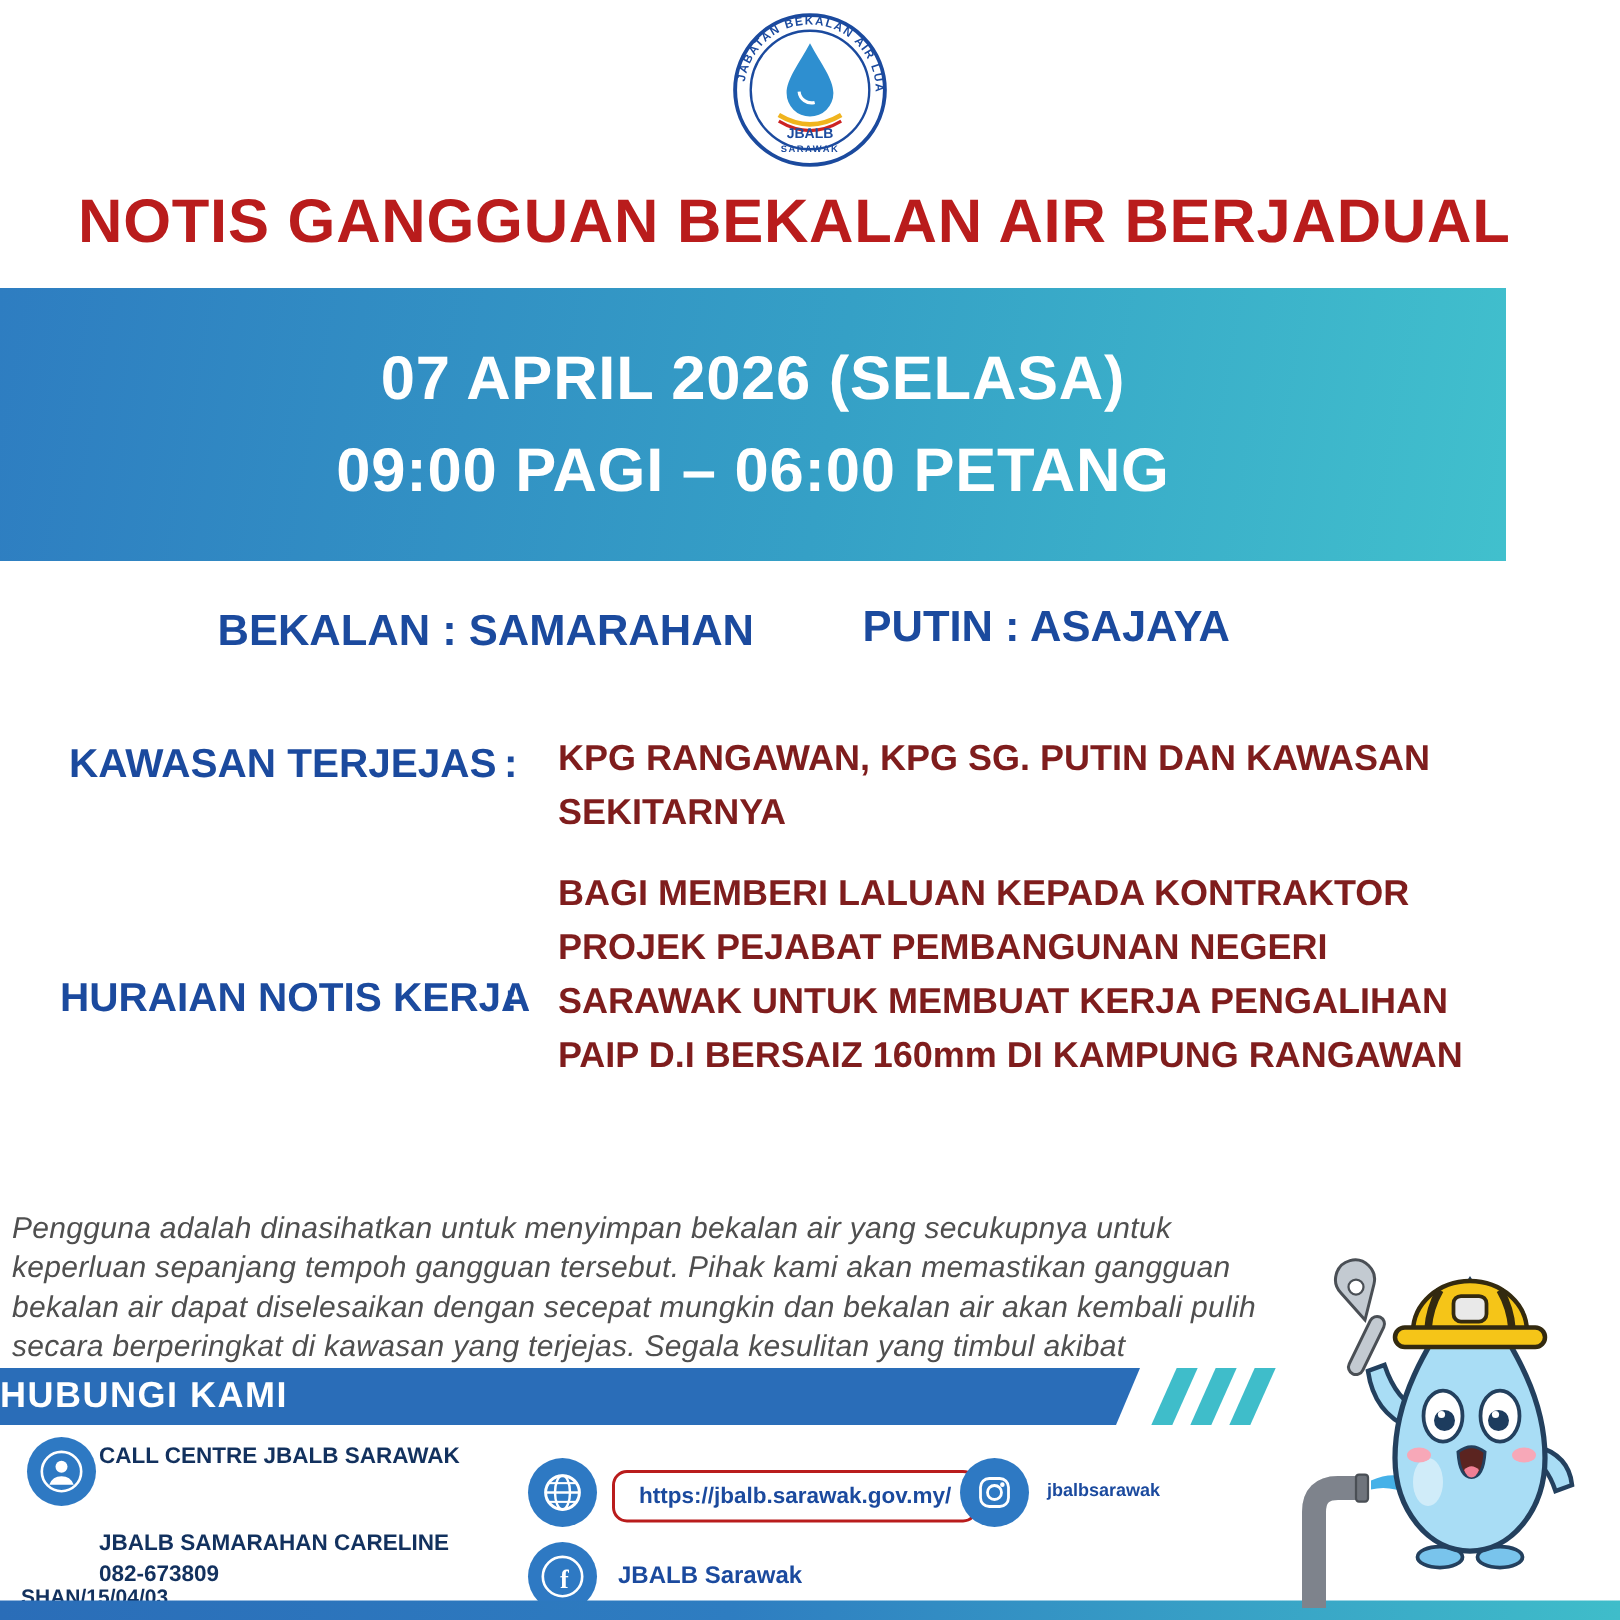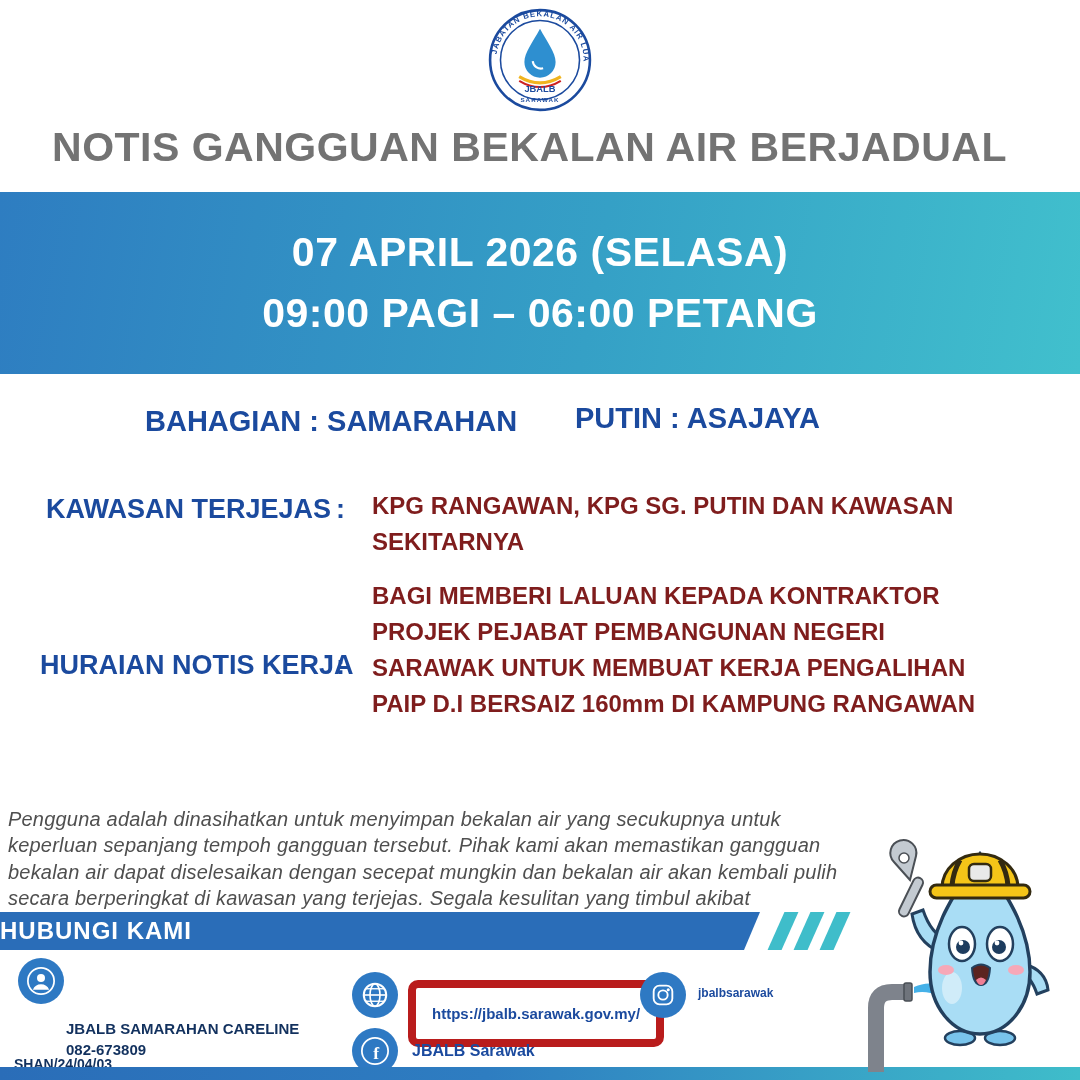--- a/index.html
+++ b/index.html
@@ -5,25 +5,25 @@
   html,body{margin:0;padding:0;background:#ffffff;}
   .poster{
     position:relative;width:1080px;height:1080px;background:#ffffff;
     font-family:"Liberation Sans",sans-serif;overflow:hidden;
   }
   
   .logo{position:absolute;top:8px;left:488px;width:104px;height:104px;}
   
   .title{
     position:absolute;top:124px;left:0;width:1059px;text-align:center;
-    font-size:41px;font-weight:bold;color:#737373;letter-spacing:.5px;
+    font-size:41px;font-weight:bold;color:#b91c1c;letter-spacing:.5px;
   }
   
   .banner{
-    position:absolute;top:192px;left:0;width:1080px;height:182px;
+    position:absolute;top:192px;left:0;width:1004px;height:182px;
     background:linear-gradient(100deg,#2e7dc1 0%,#35a0c6 55%,#41c0cd 100%);
     display:flex;flex-direction:column;justify-content:center;align-items:center;gap:14px;
   }
   .banner-line{color:#ffffff;font-size:41px;font-weight:bold;letter-spacing:.5px;}
   
   .region-item{position:absolute;font-size:29px;font-weight:bold;color:#1b4a9e;}
   .bahagian{left:145px;top:405px;}
   .daerah{left:575px;top:402px;}
   
   .dlabel,.dcolon{position:absolute;font-size:27px;font-weight:bold;color:#1b4a9e;}
@@ -54,22 +54,22 @@
     display:flex;align-items:center;justify-content:center;
   }
   .icon-person{left:18px;top:958px;}
   .icon-globe{left:352px;top:972px;}
   .icon-facebook{left:352px;top:1028px;}
   .icon-instagram{left:640px;top:972px;}
   .contact-text{position:absolute;font-weight:bold;color:#12315e;font-size:15px;line-height:1.4;}
   .call-block{left:66px;top:960px;}
   .careline-block{left:66px;top:1018px;}
   .url-box{
-    position:absolute;left:408px;top:980px;padding:17px 16px;
-    border:8px solid #b91c1c;border-radius:10px;
+    position:absolute;left:408px;top:980px;padding:7px 16px;
+    border:2px solid #b91c1c;border-radius:10px;
     font-size:15px;font-weight:bold;color:#1b4a9e;background:#fff;
   }
   .fb-text{position:absolute;left:412px;top:1042px;font-size:16px;font-weight:bold;color:#1b4a9e;}
   .ig-text{position:absolute;left:698px;top:986px;font-size:12px;font-weight:bold;color:#1b4a9e;}
   
   .reference{position:absolute;left:14px;top:1056px;font-size:14px;font-weight:bold;color:#12315e;}
   .bottom-strip{
     position:absolute;left:0;top:1067px;width:1080px;height:13px;
     background:linear-gradient(90deg,#2a6db8 0%,#2e7dc1 45%,#3fbdca 100%);
   }
@@ -100,21 +100,21 @@
     </svg>
   </div>
 
   <div class="title">NOTIS GANGGUAN BEKALAN AIR BERJADUAL</div>
 
   <div class="banner">
     <div class="banner-line">07 APRIL 2026 (SELASA)</div>
     <div class="banner-line">09:00 PAGI – 06:00 PETANG</div>
   </div>
 
-  <div class="region-item bahagian">BAHAGIAN : SAMARAHAN</div>
+  <div class="region-item bahagian">BEKALAN : SAMARAHAN</div>
   <div class="region-item daerah">PUTIN : ASAJAYA</div>
 
   <div class="dlabel kawasan-label">KAWASAN TERJEJAS</div>
   <div class="dcolon kawasan-colon">:</div>
   <div class="dvalue kawasan-value">KPG RANGAWAN, KPG SG. PUTIN DAN KAWASAN SEKITARNYA</div>
 
   <div class="dlabel huraian-label">HURAIAN NOTIS KERJA</div>
   <div class="dcolon huraian-colon">:</div>
   <div class="dvalue huraian-value">BAGI MEMBERI LALUAN KEPADA KONTRAKTOR PROJEK PEJABAT PEMBANGUNAN NEGERI SARAWAK UNTUK MEMBUAT KERJA PENGALIHAN PAIP D.I BERSAIZ 160mm DI KAMPUNG RANGAWAN</div>
 
@@ -128,20 +128,21 @@
   <div class="bar-stripe stripe3"></div>
 
   <div class="icon-circle icon-person">
     <svg viewBox="0 0 24 24" width="30" height="30">
       <circle cx="12" cy="12" r="10.5" fill="none" stroke="#ffffff" stroke-width="1.4"></circle>
       <circle cx="12" cy="9.5" r="3.2" fill="#ffffff"></circle>
       <path d="M5.5 19 a7 7 0 0 1 13 0 z" fill="#ffffff"></path>
     </svg>
   </div>
   <div class="contact-text call-block">
+    <div>CALL CENTRE JBALB SARAWAK</div>
   </div>
   <div class="contact-text careline-block">
     <div>JBALB SAMARAHAN CARELINE</div>
     <div>082-673809</div>
   </div>
 
   <div class="icon-circle icon-globe">
     <svg viewBox="0 0 24 24" width="30" height="30">
       <circle cx="12" cy="12" r="9" fill="none" stroke="#ffffff" stroke-width="1.6"></circle>
       <ellipse cx="12" cy="12" rx="4" ry="9" fill="none" stroke="#ffffff" stroke-width="1.3"></ellipse>
@@ -162,21 +163,21 @@
 
   <div class="icon-circle icon-instagram">
     <svg viewBox="0 0 24 24" width="28" height="28">
       <rect x="4" y="4" width="16" height="16" rx="5" fill="none" stroke="#ffffff" stroke-width="1.6"></rect>
       <circle cx="12" cy="12" r="4" fill="none" stroke="#ffffff" stroke-width="1.6"></circle>
       <circle cx="16.5" cy="7.5" r="1.3" fill="#ffffff"></circle>
     </svg>
   </div>
   <div class="ig-text">jbalbsarawak</div>
 
-  <div class="reference">SHAN/24/04/03</div>
+  <div class="reference">SHAN/15/04/03</div>
 
   <div class="bottom-strip"></div>
 
   <div class="mascot">
     <svg viewBox="0 0 228 288" width="228" height="288">
 
       <g>
         <path d="M28 280 L28 216 q0 -16 16 -16 h16" fill="none" stroke="#8a8f98" stroke-width="16"></path>
         <path d="M28 280 L28 216 q0 -16 16 -16 h16" fill="none" stroke="#5c6168" stroke-width="16" stroke-opacity="0.25"></path>
         <rect x="56" y="191" width="8" height="18" rx="2" fill="#6f747c" stroke="#4a4f55" stroke-width="1.5"></rect>

